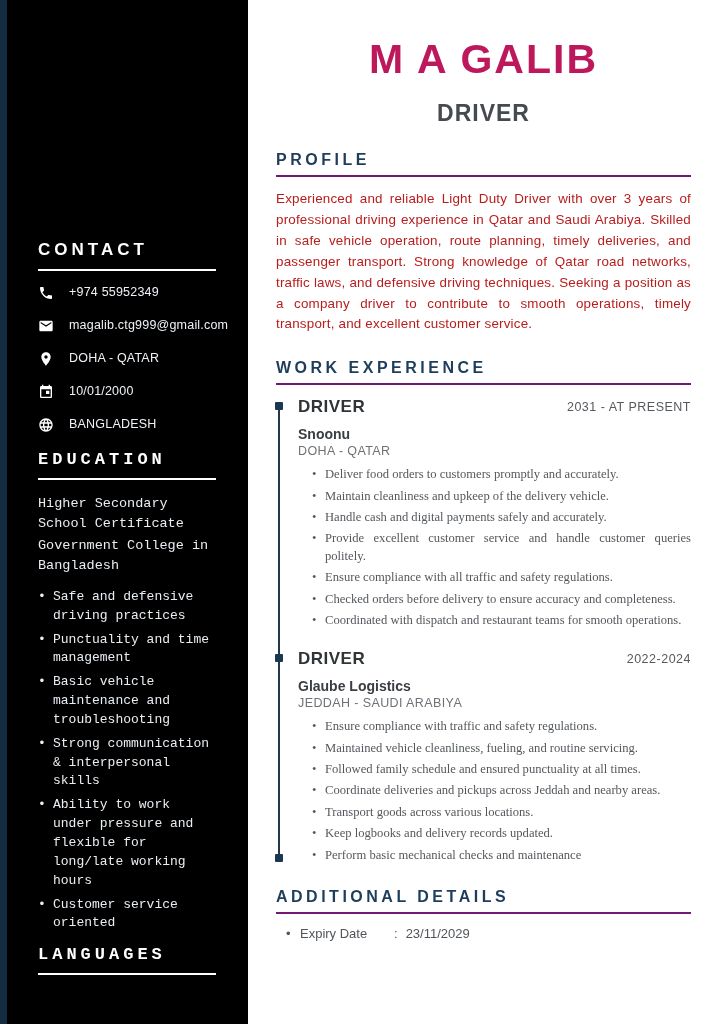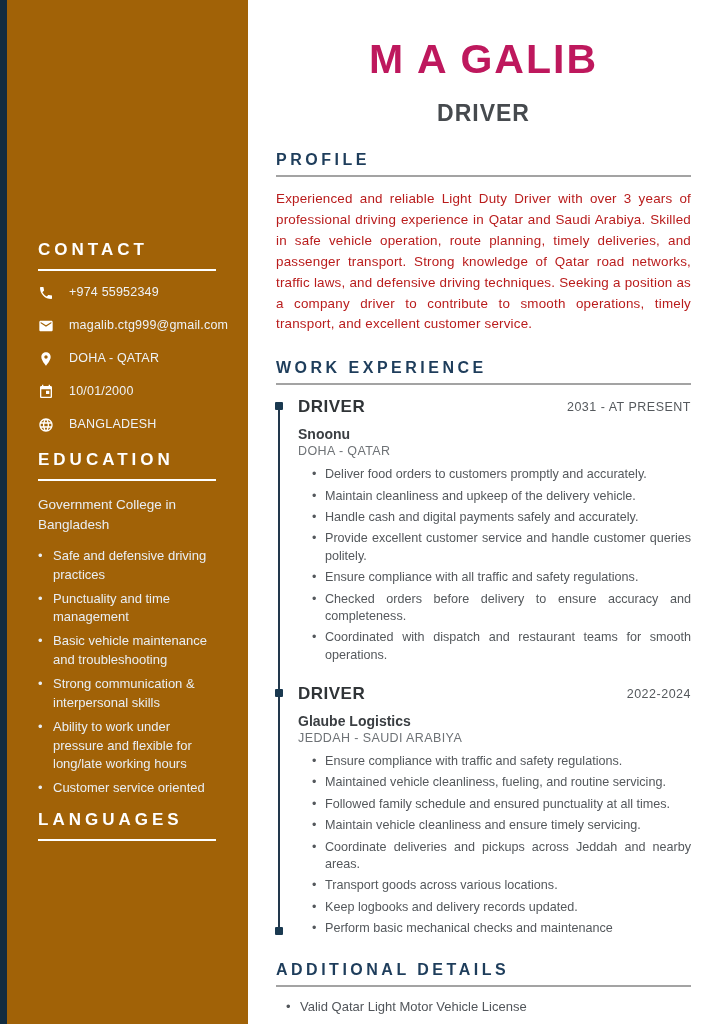--- a/index.html
+++ b/index.html
@@ -11,21 +11,21 @@
     overflow: hidden;
     position: relative;
   }
   .page { display: flex; width: 725px; height: 1024px; }
 
   
   .sidebar {
     width: 248px;
     min-width: 248px;
     height: 1024px;
-    background: #a16207;
+    background: #000000;
     color: #eef2f6;
     padding: 240px 32px 20px 38px;
     position: relative;
   }
   .sidebar::before {
     content: "";
     position: absolute;
     left: 0; top: 0; bottom: 0;
     width: 7px;
     background: #132c3f;
@@ -42,21 +42,21 @@
   .contact-item {
     display: flex;
     align-items: flex-start;
     gap: 15px;
     margin-bottom: 17px;
     font-size: 12.5px;
     letter-spacing: 0.2px;
   }
   .contact-item .cicon { width: 16px; height: 16px; flex: 0 0 16px; display: inline-flex; }
   .contact-item svg { width: 16px; height: 16px; fill: #ffffff; }
-  .sb-section { margin-top: 12px; }
+  .sb-section { margin-top: 12px; font-family: Liberation Mono, monospace; }
   .edu-line { font-size: 13.5px; line-height: 1.48; margin-bottom: 2px; color: #e9eef3; }
   .sb-list { list-style: none; margin-top: 2px; }
   .sb-list li {
     position: relative;
     padding-left: 15px;
     font-size: 13px;
     line-height: 1.45;
     margin-bottom: 5px;
     color: #e9eef3;
   }
@@ -87,21 +87,21 @@
     color: #464a4e;
     margin-top: 17px;
   }
   .section { margin-top: 24px; }
   .section-heading {
     color: #1e3d5b;
     font-size: 16px;
     font-weight: 800;
     letter-spacing: 3.5px;
     padding-bottom: 6px;
-    border-bottom: 2px solid #a3a3a3;
+    border-bottom: 2px solid #701a75;
   }
   .profile-text {
     margin-top: 12px;
     font-size: 13.4px;
     line-height: 1.56;
     text-align: justify;
     color: #b91c1c;
     letter-spacing: 0.2px;
   }
 
@@ -137,20 +137,21 @@
   .job-location { font-size: 12.5px; color: #6e7276; margin-top: 2px; letter-spacing: 0.4px; }
   .job-bullets { list-style: none; margin-top: 8px; padding-left: 14px; }
   .job-bullets li {
     position: relative;
     padding-left: 13px;
     font-size: 12.6px;
     line-height: 1.38;
     margin-bottom: 4px;
     color: #54585c;
     text-align: justify;
+    font-family: Liberation Serif, serif;
   }
   .job-bullets li::before { content: "•"; position: absolute; left: 0; top: 0; color: #54585c; }
 
   
   .ad-list { list-style: none; margin-top: 11px; padding-left: 10px; }
   .ad-list li {
     position: relative;
     padding-left: 14px;
     font-size: 13px;
     line-height: 1.4;
@@ -213,20 +214,21 @@
           <svg viewBox="0 0 24 24">
               <path d="M12 2C6.48 2 2 6.48 2 12s4.48 10 10 10 10-4.48 10-10S17.52 2 12 2zm6.93 6h-2.95c-.32-1.25-.78-2.45-1.38-3.56 1.84.63 3.37 1.91 4.33 3.56zM12 4.04c.83 1.2 1.48 2.53 1.91 3.96h-3.82c.43-1.43 1.08-2.76 1.91-3.96zM4.26 14C4.1 13.36 4 12.69 4 12s.1-1.36.26-2h3.38c-.08.66-.14 1.32-.14 2 0 .68.06 1.34.14 2H4.26zm.82 2h2.95c.32 1.25.78 2.45 1.38 3.56-1.84-.63-3.37-1.9-4.33-3.56zm2.95-8H5.08c.96-1.66 2.49-2.93 4.33-3.56C8.81 5.55 8.35 6.75 8.03 8zM12 19.96c-.83-1.2-1.48-2.53-1.91-3.96h3.82c-.43 1.43-1.08 2.76-1.91 3.96zM14.34 14H9.66c-.09-.66-.16-1.32-.16-2 0-.68.07-1.35.16-2h4.68c.09.65.16 1.32.16 2 0 .68-.07 1.34-.16 2zm.25 5.56c.6-1.11 1.06-2.31 1.38-3.56h2.95c-.96 1.65-2.49 2.93-4.33 3.56zM16.36 14c.08-.66.14-1.32.14-2 0-.68-.06-1.34-.14-2h3.38c.16.64.26 1.31.26 2s-.1 1.36-.26 2h-3.38z"></path>
             </svg>
         </span>
         <span>BANGLADESH</span>
       </div>
     </div>
 
     <div class="sb-section">
       <div class="sb-heading">EDUCATION</div>
+      <div class="edu-line">Higher Secondary School Certificate</div>
       <div class="edu-line">Government College in Bangladesh</div>
     </div>
 
     <div class="sb-section">
       <ul class="sb-list">
         <li>Safe and defensive driving practices</li>
         <li>Punctuality and time management</li>
         <li>Basic vehicle maintenance and troubleshooting</li>
         <li>Strong communication &amp; interpersonal skills</li>
         <li>Ability to work under pressure and flexible for long/late working hours</li>
@@ -279,33 +281,31 @@
           <div class="job-header">
             <div class="job-title">DRIVER</div>
             <div class="job-date">2022-2024</div>
           </div>
           <div class="job-company">Glaube Logistics</div>
           <div class="job-location">JEDDAH - SAUDI ARABIYA</div>
           <ul class="job-bullets">
             <li>Ensure compliance with traffic and safety regulations.</li>
             <li>Maintained vehicle cleanliness, fueling, and routine servicing.</li>
             <li>Followed family schedule and ensured punctuality at all times.</li>
-            <li>Maintain vehicle cleanliness and ensure timely servicing.</li>
             <li>Coordinate deliveries and pickups across Jeddah and nearby areas.</li>
             <li>Transport goods across various locations.</li>
             <li>Keep logbooks and delivery records updated.</li>
             <li>Perform basic mechanical checks and maintenance</li>
           </ul>
         </article>
       </div>
     </section>
 
     <section class="section">
       <div class="section-heading">ADDITIONAL DETAILS</div>
       <ul class="ad-list">
-        <li><span class="ad-label nowidth">Valid Qatar Light Motor Vehicle License</span></li>
         <li><span class="ad-label">Expiry Date</span><span class="ad-sep">:</span><span>23/11/2029</span></li>
 
       </ul>
     </section>
 
   </main>
 </div>
 
 </body></html>

